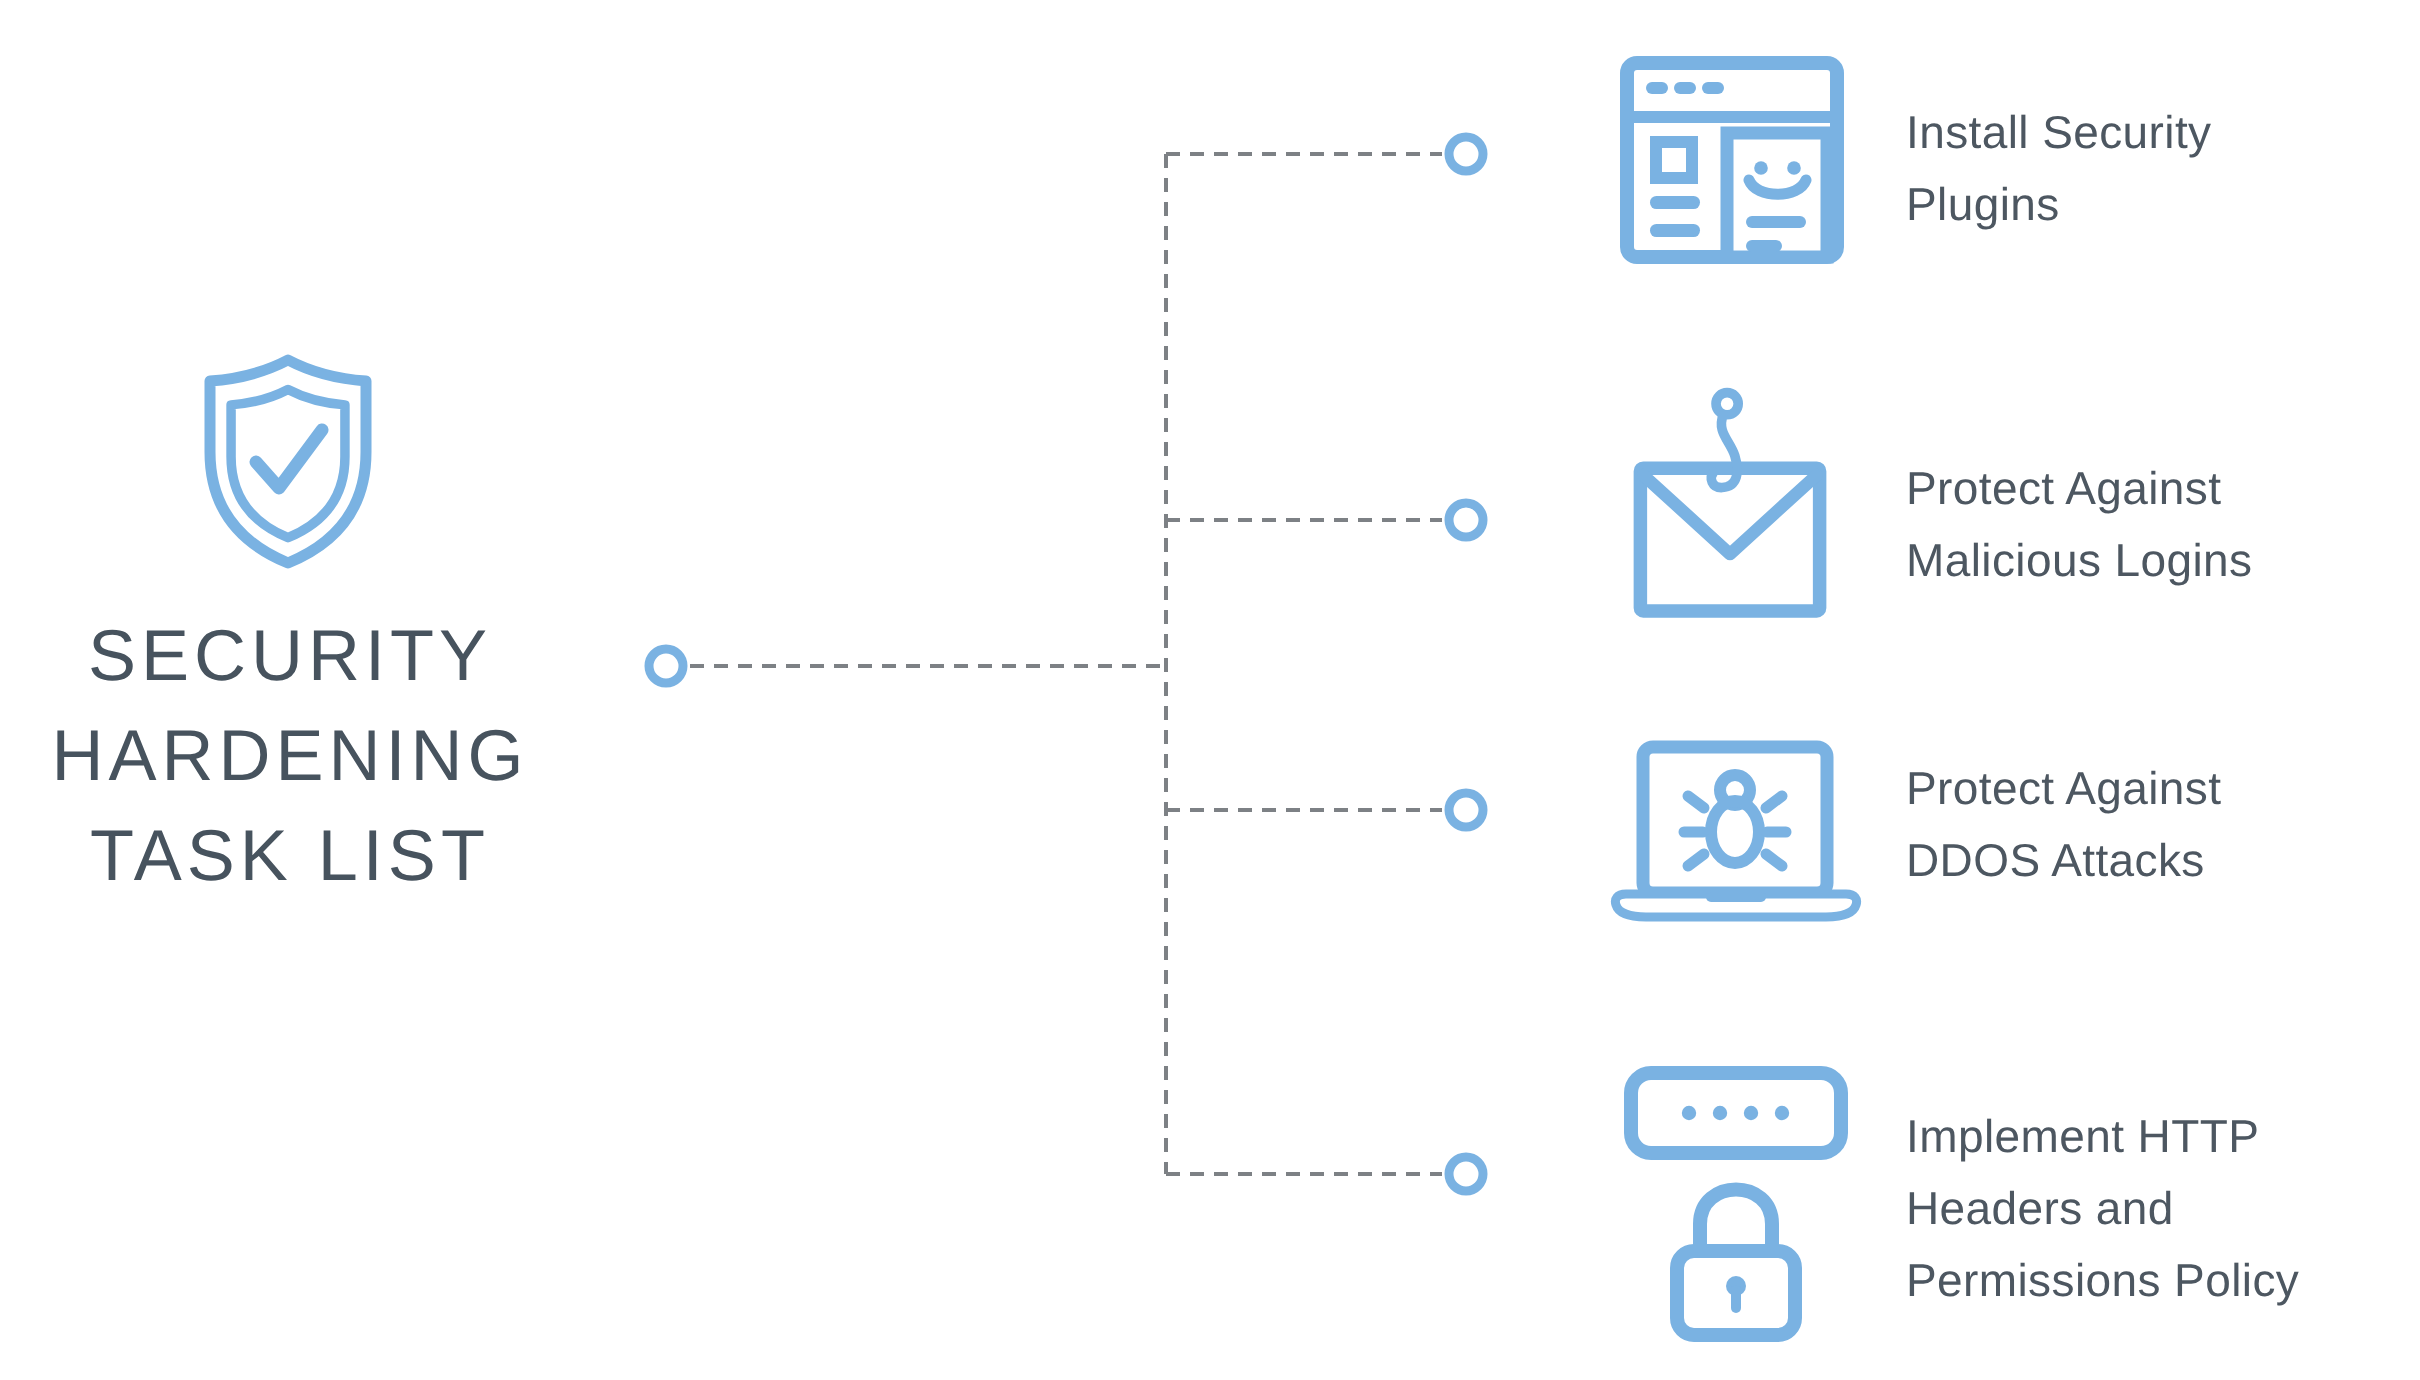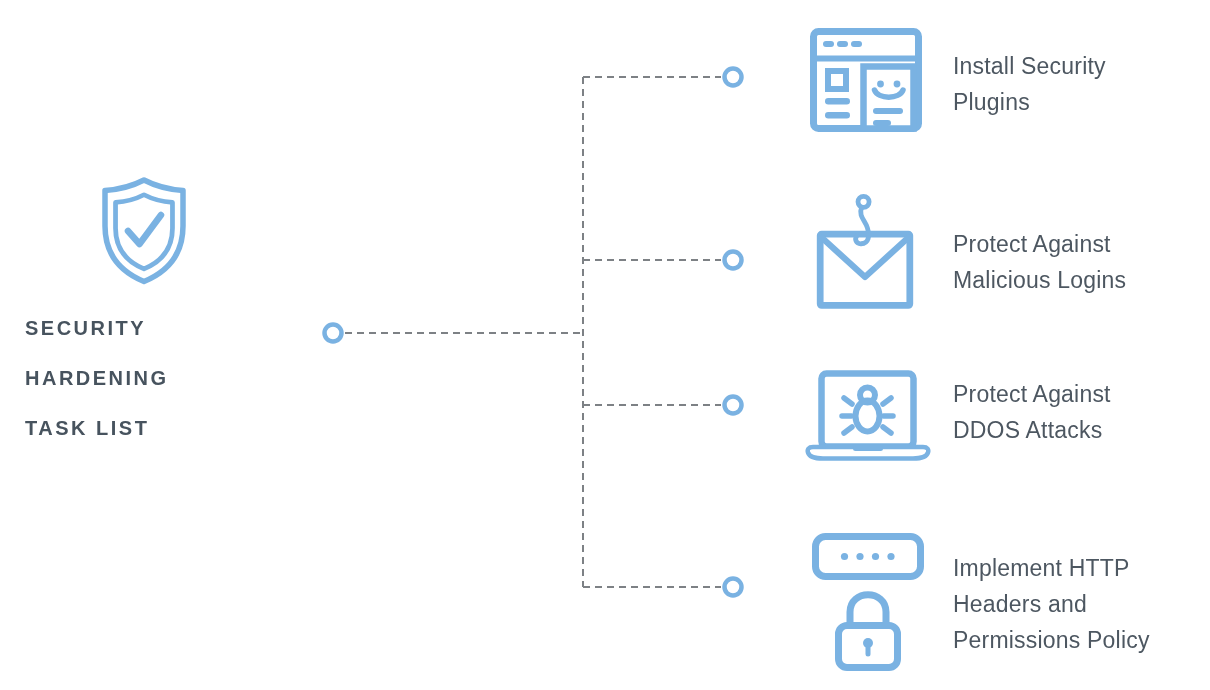--- a/index.html
+++ b/index.html
@@ -18,23 +18,24 @@
   .icon {
     position: absolute;
     color: var(--color-blue, #7AB2E2);
   }
   .icon svg { width: 100%; height: 100%; display: block; }
   .hub-title {
     position: absolute;
     left: 25px;
     top: 303px;
     width: 240px;
+    text-align: center;
     white-space: pre-line;
-    font-size: 20px;
-    font-weight: 700;
+    font-size: 36px;
+    font-weight: 400;
     letter-spacing: 2.5px;
     line-height: 50px;
     color: var(--color-title, #47535E);
   }
   .task-label {
     position: absolute;
     left: 953px;
     width: 260px;
     white-space: pre-line;
     font-size: 23px;

